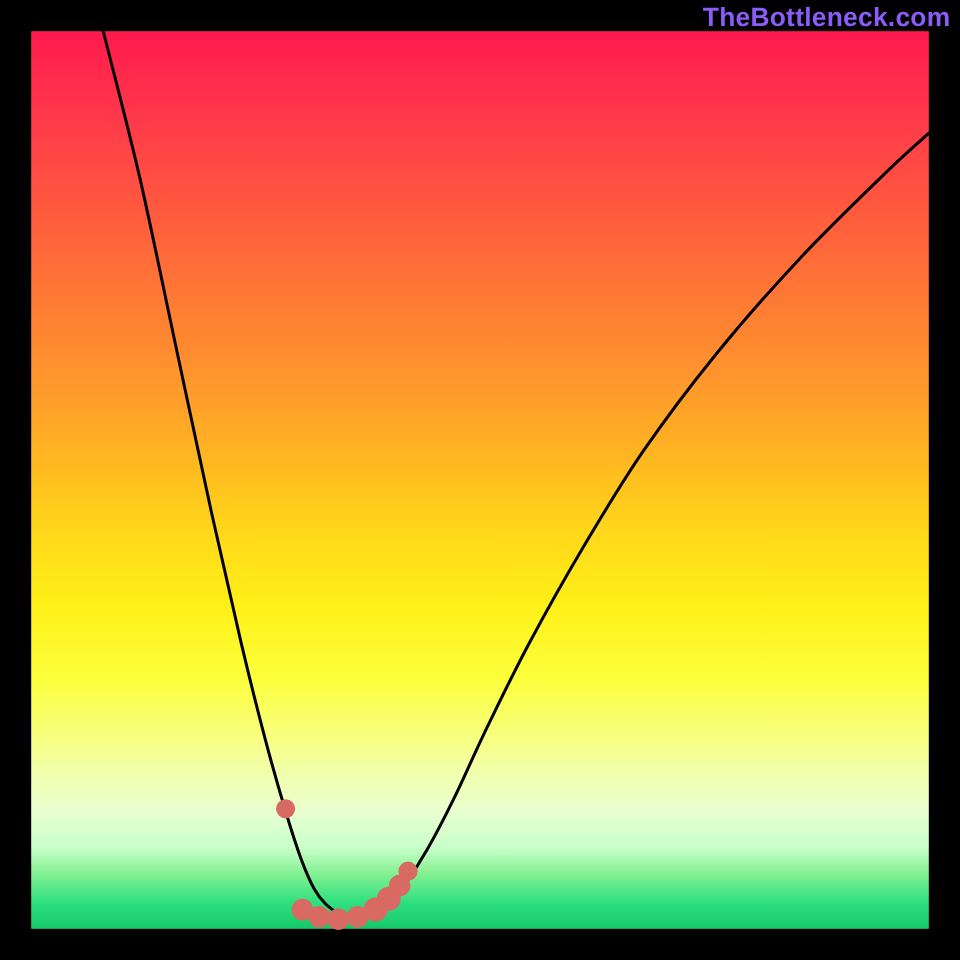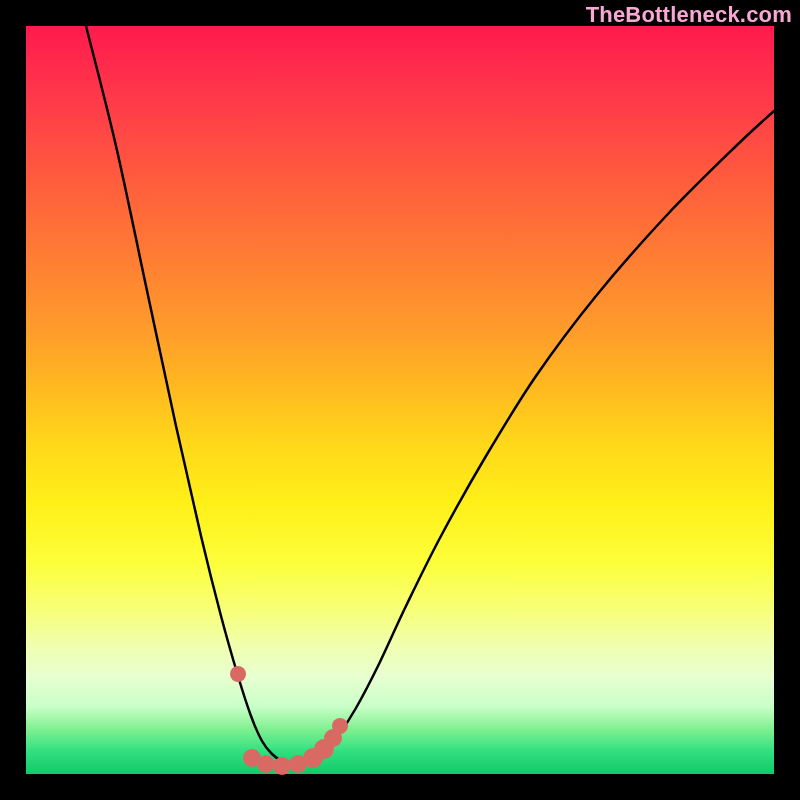--- a/index.html
+++ b/index.html
@@ -35,21 +35,21 @@
       #30e080 97%,
       #14c868 100%
     );
   }
   .watermark {
     position: absolute;
     top: 2px;
     right: 8px;
     font-size: 22px;
     font-weight: 600;
-    color: #f9a8d4;
+    color: #8b5cf6;
     letter-spacing: 0.2px;
     user-select: none;
   }
   svg.overlay {
     position: absolute;
     left: 0;
     top: 0;
     width: 748px;
     height: 748px;
     overflow: visible;

